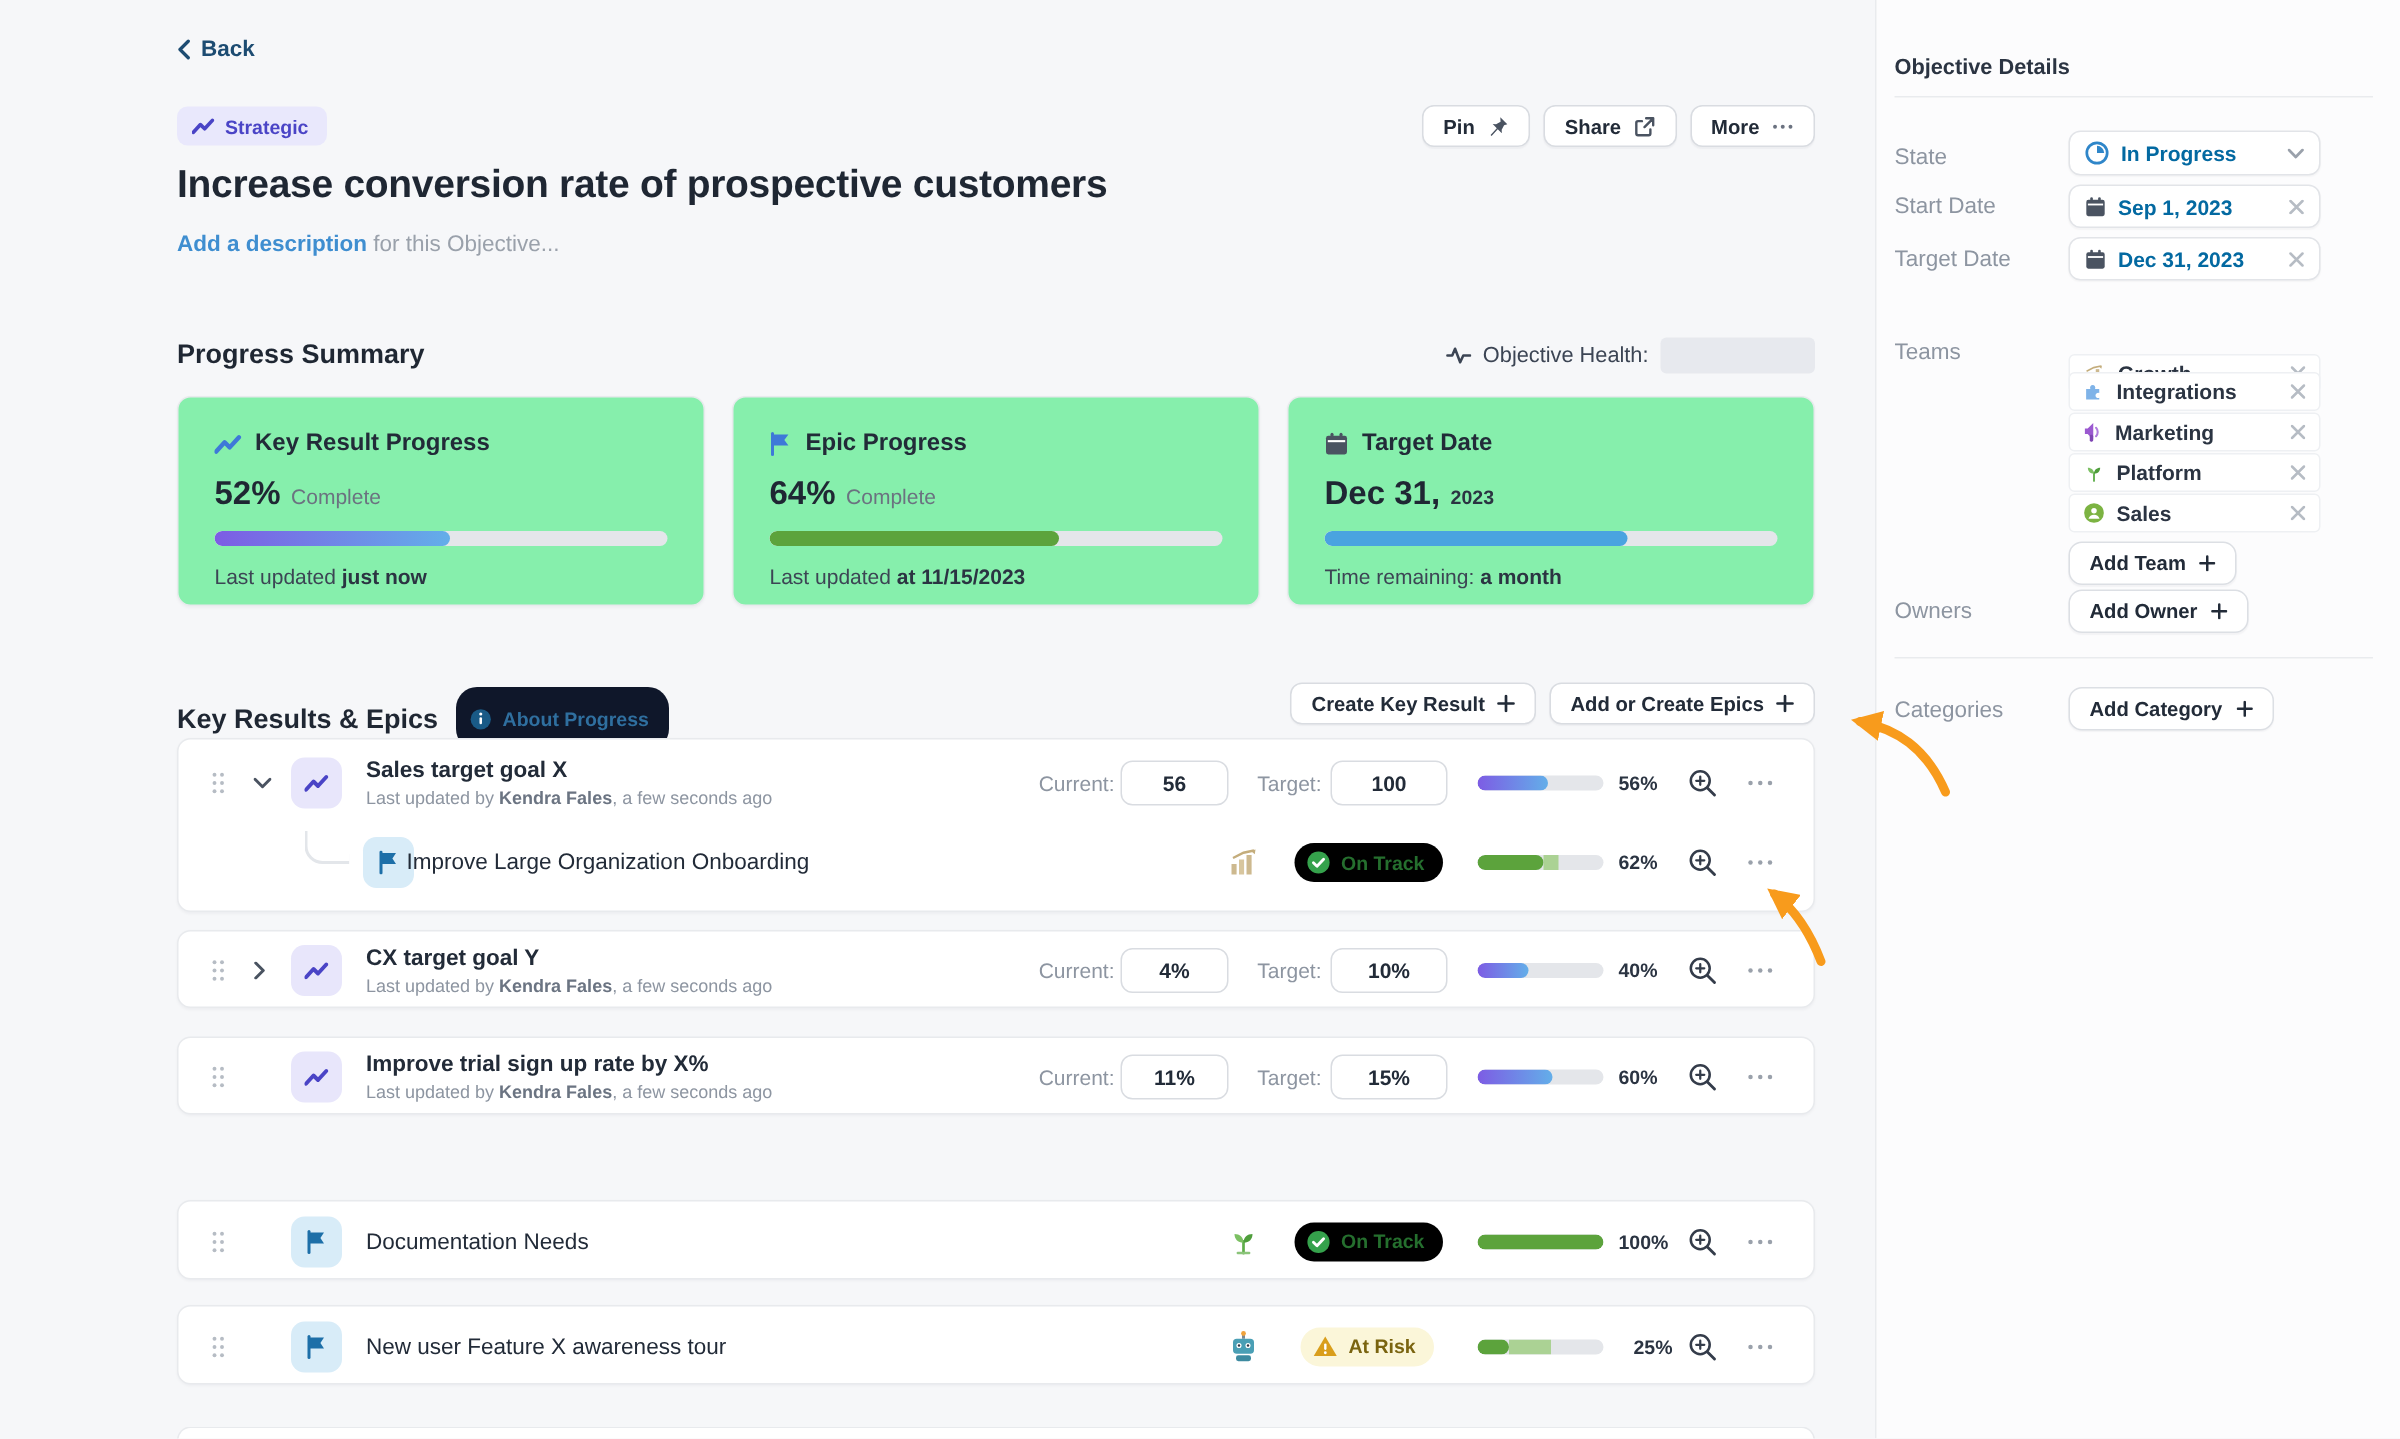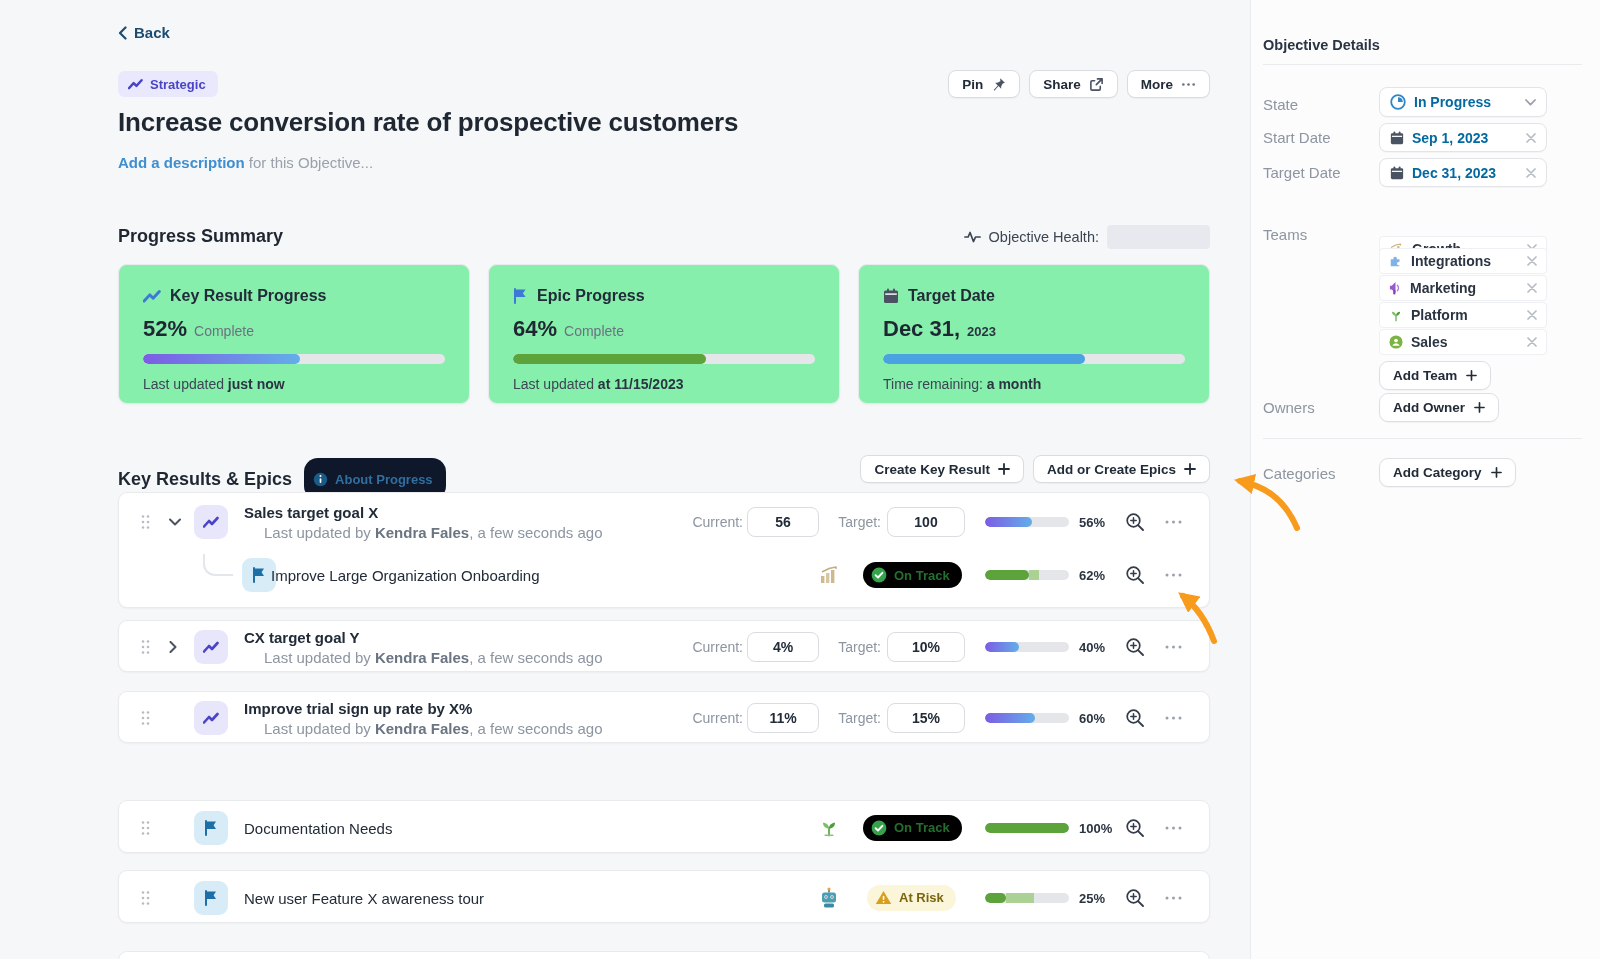--- a/index.html
+++ b/index.html
@@ -46,21 +46,21 @@
   .row-card { position:absolute; left:0; width:1092px; background:#fff; border:1px solid #e8eaed; border-radius:9px; box-shadow:0 1px 2px rgba(16,24,40,.04); }
   .item-row { position:relative; height:57px; }
   .handle { position:absolute; left:22px; top:50%; transform:translateY(-50%); cursor:grab; }
   .chev { position:absolute; left:50px; top:50%; transform:translateY(-50%); cursor:pointer; }
   .icon-box { position:absolute; left:75px; top:50%; transform:translateY(-50%); width:34px; height:34px; border-radius:9px; display:flex; align-items:center; justify-content:center; }
   .icon-box.purple { background:#e8e6fb; }
   .icon-box.blue { background:#d8ecf8; }
   .row-text { position:absolute; left:125px; top:50%; transform:translateY(-50%); }
   .row-title { font-size:15px; font-weight:700; color:#222b38; }
   .row-title.med { font-weight:500; }
-  .row-sub { margin-top:3px; font-size:15px; color:#8d95a1;margin-left:20px; }
+  .row-sub { margin-top:3px; font-size:12px; color:#8d95a1; }
   .row-sub b { color:#6b7482; font-weight:700; }
 
   .lbl { position:absolute; top:50%; transform:translateY(-50%); font-size:14px; color:#8d95a1; text-align:right; }
   .lbl.cur { left:540px; width:84px; }
   .lbl.tgt { left:700px; width:62px; }
   .val-input { position:absolute; top:50%; transform:translateY(-50%); height:30px; background:#fff; border:1px solid #d9dce1; border-radius:8px; text-align:center; font-size:14px; font-weight:700; color:#222b38; font-family:"Liberation Sans", sans-serif; }
   .val-input.cur { left:628px; width:72px; }
   .val-input.tgt { left:768px; width:78px; }
   .mini-track { position:absolute; left:866px; top:50%; transform:translateY(-50%); width:84px; height:10px; background:#e4e6ea; border-radius:6px; overflow:hidden; display:flex; }
   .pct { position:absolute; left:960px; top:50%; transform:translateY(-50%); width:46px; font-size:13px; font-weight:600; color:#2b3442; }
@@ -520,21 +520,21 @@
           <svg width="17" height="4" viewBox="0 0 17 4">
             <circle cx="2" cy="2" r="1.5" fill="#9aa1ab"></circle>
             <circle cx="8.5" cy="2" r="1.5" fill="#9aa1ab"></circle>
             <circle cx="15" cy="2" r="1.5" fill="#9aa1ab"></circle>
           </svg>
         </span>
     </div>
   </div>
 
   <div class="row-card" style="top:870px; height:53px;">
-    <div class="item-row" style="height:53px;">
+    <div class="item-row" style="height:53px;text-align:center;">
       <span class="handle">
           <svg width="9" height="15" viewBox="0 0 9 15">
             <g fill="#b6bcc4">
               <circle cx="2" cy="2" r="1.3"></circle>
               <circle cx="7" cy="2" r="1.3"></circle>
               <circle cx="2" cy="7.5" r="1.3"></circle>
               <circle cx="7" cy="7.5" r="1.3"></circle>
               <circle cx="2" cy="13" r="1.3"></circle>
               <circle cx="7" cy="13" r="1.3"></circle>
             </g>

